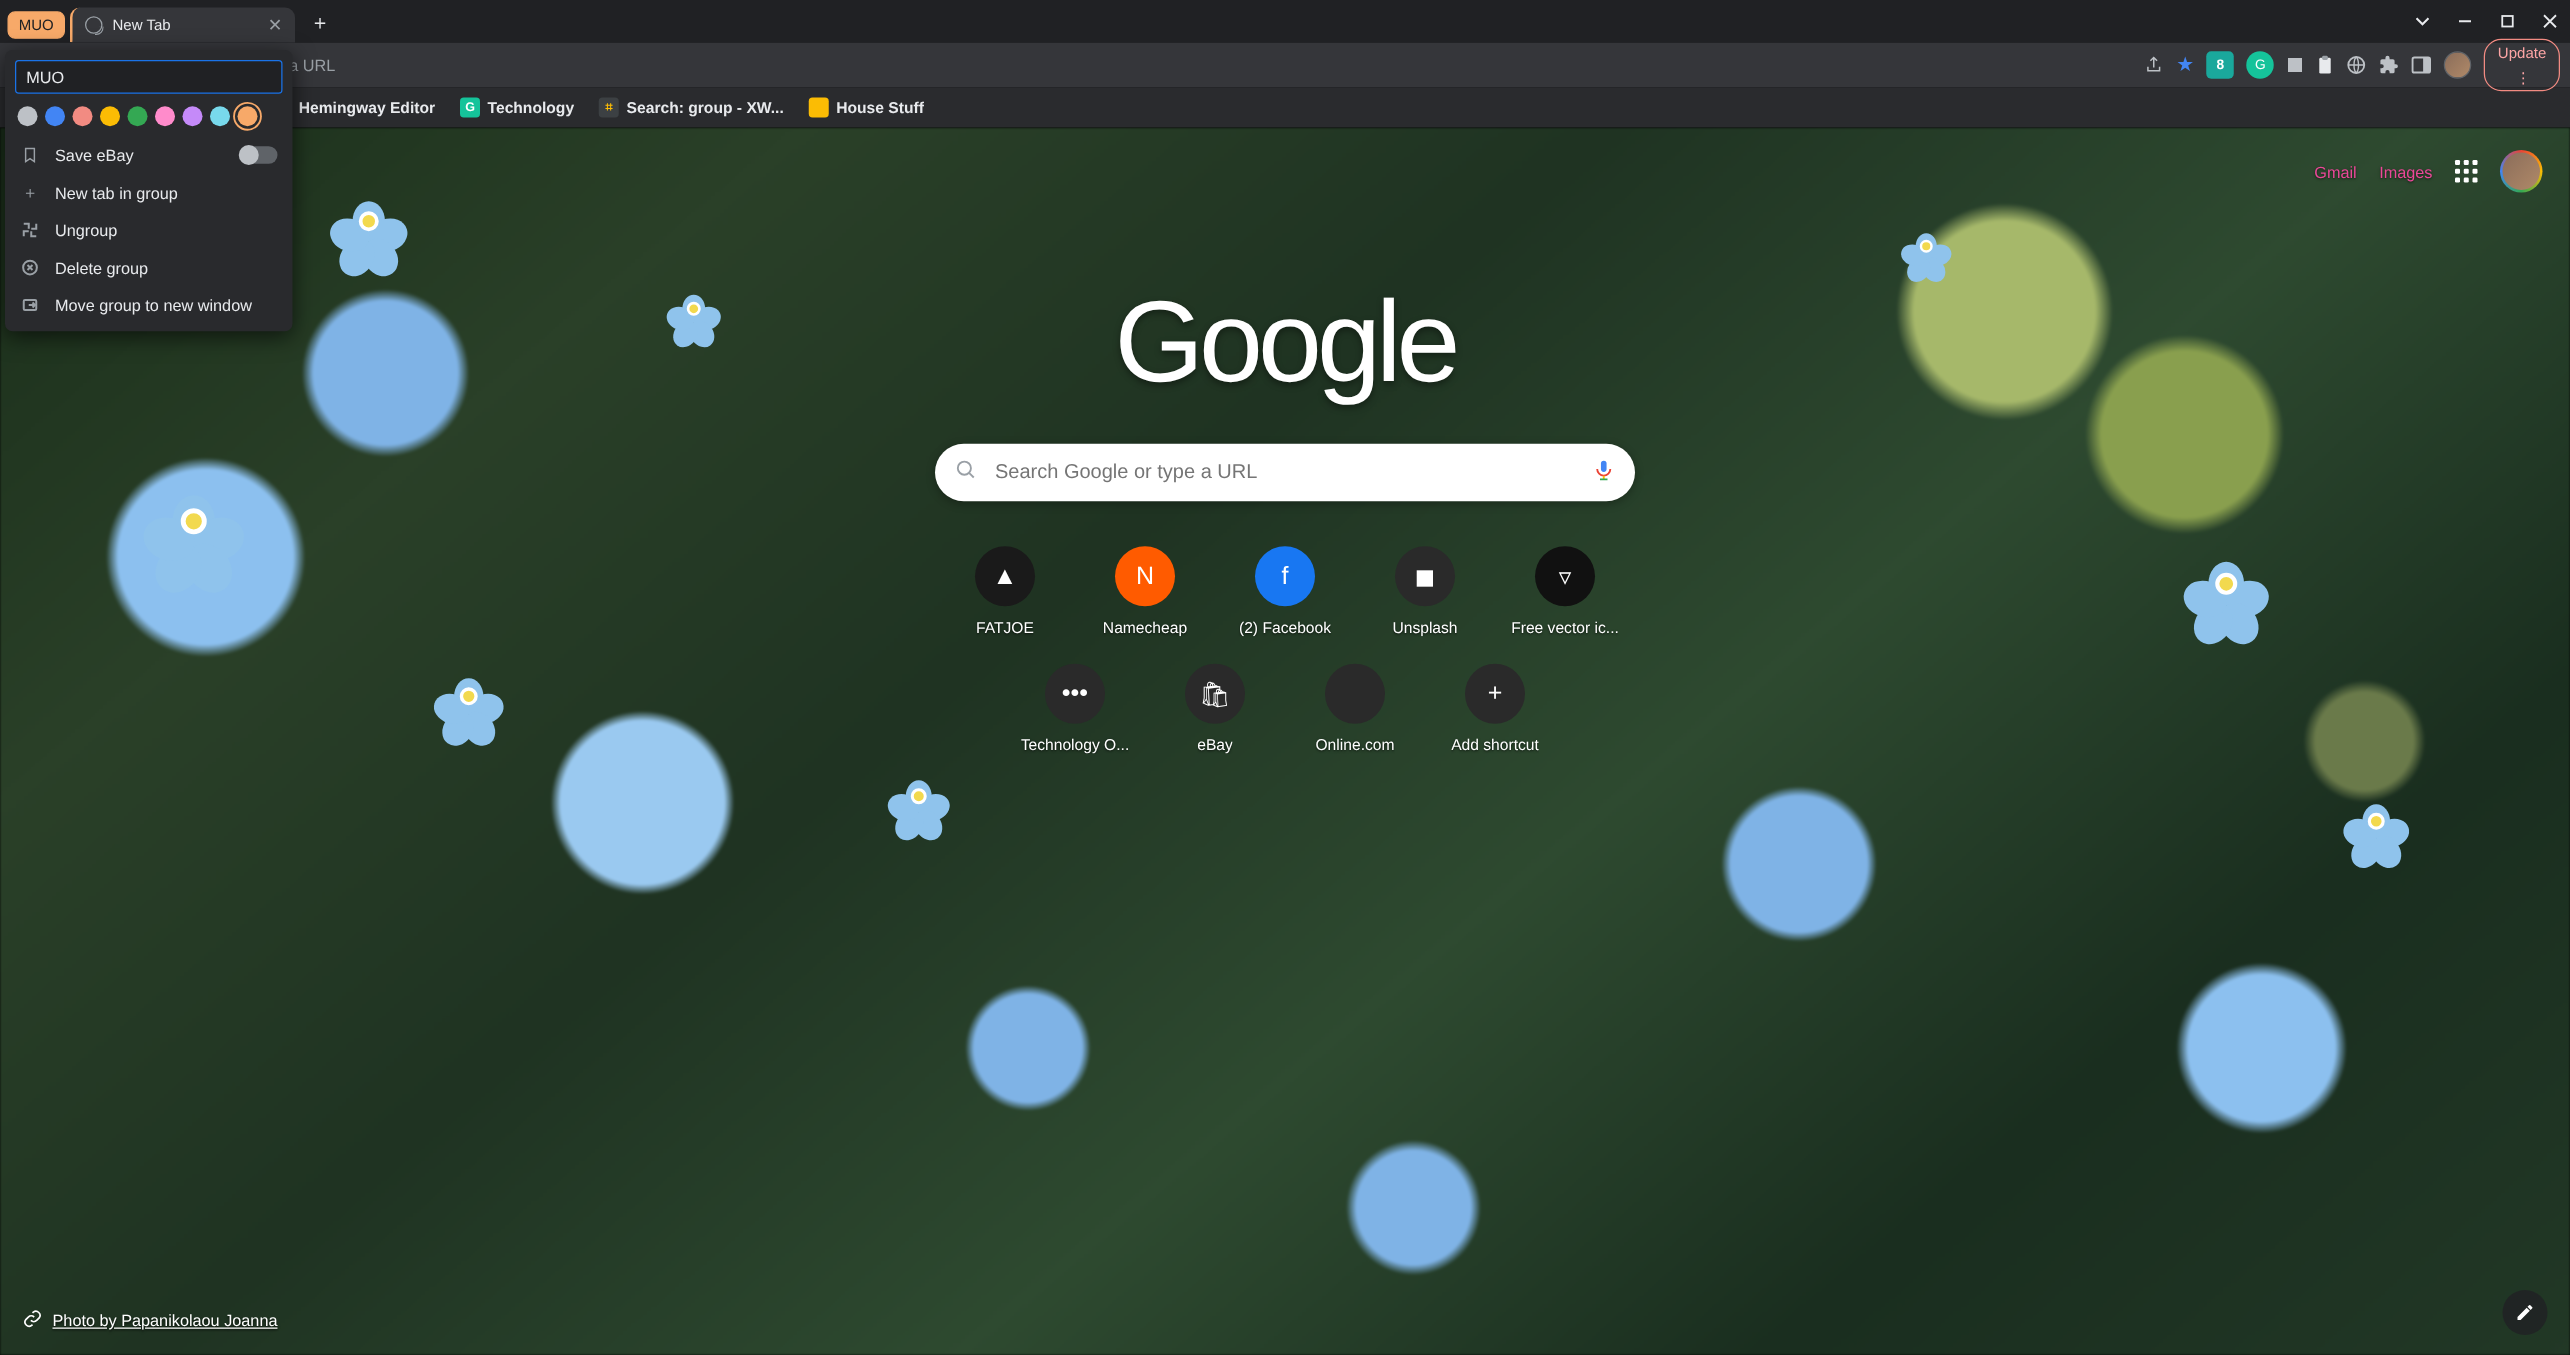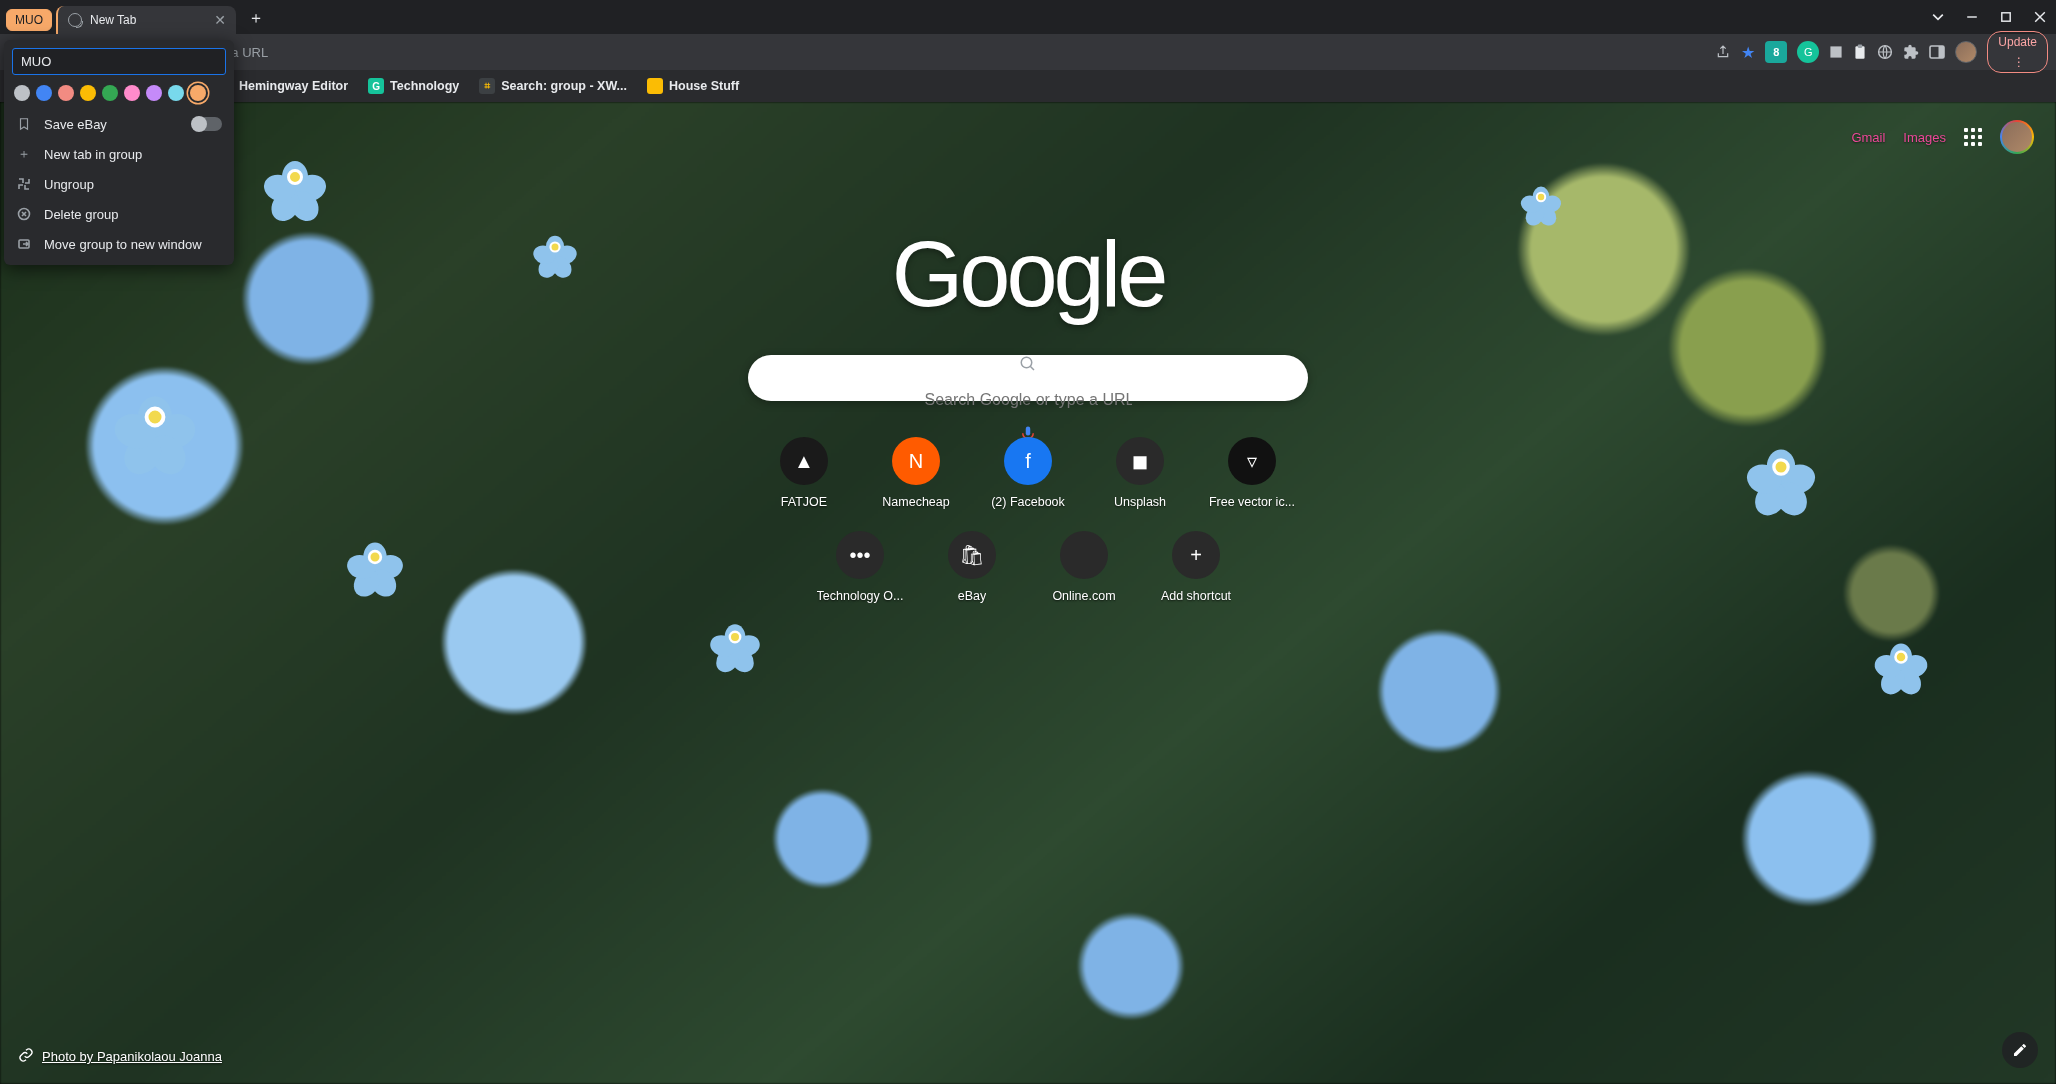--- a/index.html
+++ b/index.html
@@ -69,21 +69,21 @@
 
 .top-links { position:absolute; top:18px; right:22px; display:flex; align-items:center; gap:18px; font-size:13px; z-index:5;}
 .top-links a { color:#ec4899; text-decoration:none; cursor:pointer; text-shadow:0 1px 2px rgba(0,0,0,.6);}
 .apps-grid { width:18px; height:18px; display:grid; grid-template-columns:repeat(3,4px); grid-template-rows:repeat(3,4px); gap:3px; cursor:pointer;}
 .apps-grid span { background:#fff; border-radius:1px;}
 .avatar-ring { width:34px; height:34px; border-radius:50%; padding:2px; background:conic-gradient(#ea4335,#fbbc04,#34a853,#4285f4,#ea4335); cursor:pointer;}
 .avatar-ring div { width:100%; height:100%; border-radius:50%; background:linear-gradient(135deg,#8a6d5a,#b08968);}
 
 .center-col { position:absolute; top:120px; left:50%; transform:translateX(-50%); display:flex; flex-direction:column; align-items:center; z-index:5;}
 .google-logo { font-size:92px; font-weight:400; color:#fff; letter-spacing:-4px; text-shadow:0 2px 6px rgba(0,0,0,.4); font-family:Arial,sans-serif; margin-bottom:28px; user-select:none;} 
-.searchbox { width:560px; height:46px; background:#fff; border-radius:24px; display:flex; align-items:center; padding:0 16px; gap:14px; box-shadow:0 2px 8px rgba(0,0,0,.3);flex-direction:column;}
+.searchbox { width:560px; height:46px; background:#fff; border-radius:24px; display:flex; align-items:center; padding:0 16px; gap:14px; box-shadow:0 2px 8px rgba(0,0,0,.3);}
 .searchbox .mag { color:#9aa0a6; }
 .searchbox input { flex:1; border:none; outline:none; font-size:16px; color:#202124; background:transparent;}
 .searchbox .mic { cursor:pointer; }
 
 .shortcuts { display:grid; grid-template-columns:repeat(5,112px); gap:10px 0; margin-top:28px;}
 .shortcuts.row2 { grid-template-columns:repeat(4,112px); margin-top:6px; justify-content:center;}
 .sc { display:flex; flex-direction:column; align-items:center; gap:10px; cursor:pointer; padding:8px 0;}
 .sc-ico { width:48px; height:48px; border-radius:50%; background:rgba(32,33,36,.7); display:flex; align-items:center; justify-content:center; font-size:20px; color:#fff;}
 .sc-label { font-size:12.5px; color:#fff; text-shadow:0 1px 2px rgba(0,0,0,.7); max-width:100px; text-align:center; white-space:nowrap; overflow:hidden; text-overflow:ellipsis;}
 

